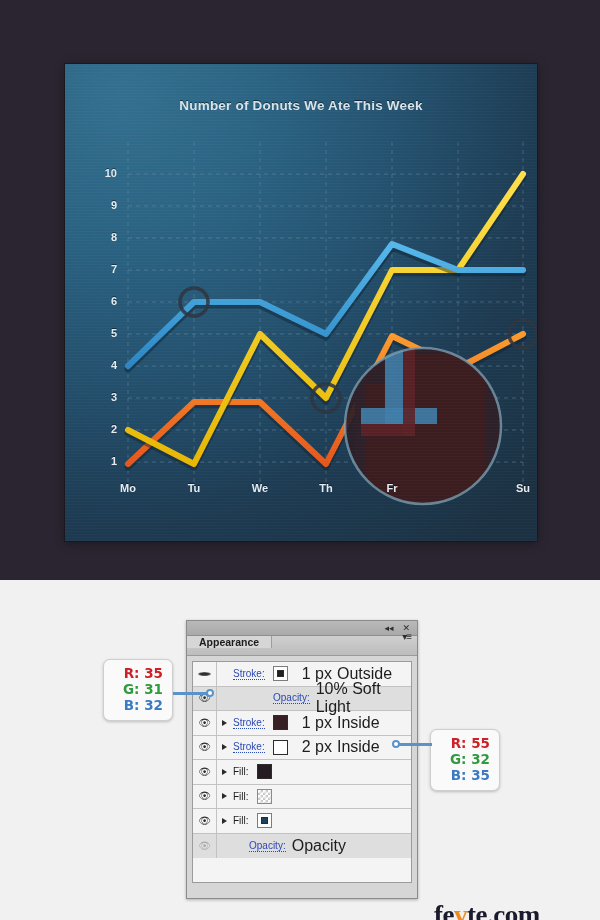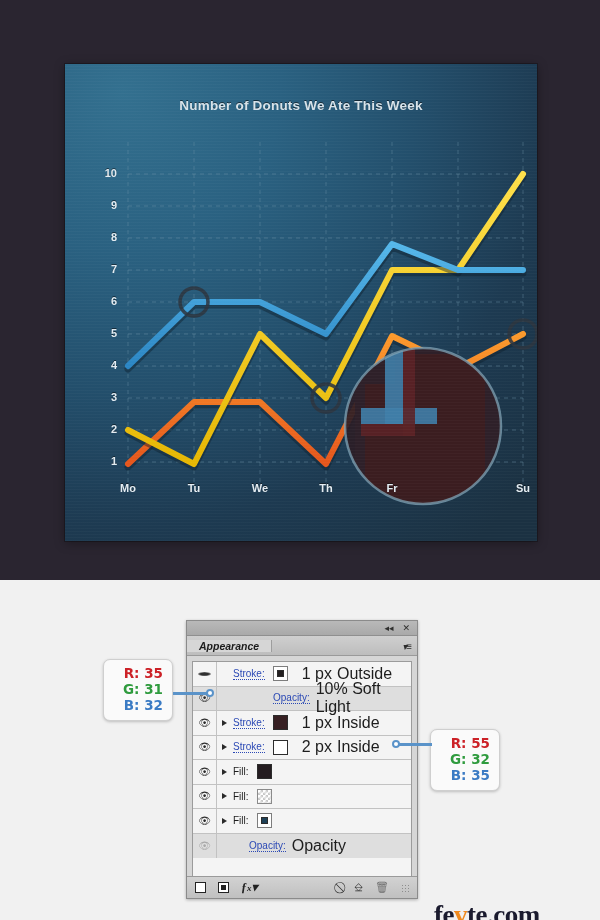--- a/index.html
+++ b/index.html
@@ -66,24 +66,23 @@
     color: #1b1b1b;
   }
   #panel-topbar {
     height: 15px; background: linear-gradient(#b9b9b9,#a9a9a9);
     border-bottom: 1px solid #8f8f8f;
     display: flex; justify-content: flex-end; align-items: center; gap: 9px;
     padding-right: 7px;
   }
   .topbar-ico { font-size: 9px; color: #30302f; line-height: 1; cursor: default; }
   #panel-tabrow {
-    height: 20px; display: flex; align-items: center;
+    height: 20px; display: flex; align-items: flex-start;
     background: linear-gradient(#cfcfcf,#bdbdbd);
     border-bottom: 1px solid #9a9a9a;
-    font-style: italic;
   }
   #panel-tab {
     padding: 0 12px; display: flex; align-items: center;
     font-size: 10.5px; font-weight: bold; color: #1c1c1c;
     background: #d6d6d6;
     border-right: 1px solid #9d9d9d;
   }
   #panel-tabfill { flex: 1; position: relative; }
   #panel-menu-ico {
     position: absolute; right: 6px; top: 50%; transform: translateY(-50%);
@@ -411,30 +410,20 @@
       <div class="row alt" style="border-bottom:none">
         <div class="eye-cell">
           <span class="eye dim">👁</span>
         </div>
         <div class="tri-cell"></div>
         <span class="lbl" style="margin-left:18px">Opacity:</span>
         <span class="meta" style="margin-left:6px">Opacity</span>
       </div>
     </div>
 
-    <div id="panel-bottombar">
-      <span class="sq-out"></span>
-      <span class="sq-in"></span>
-      <span class="fx">ƒ<i style="font-size:9px">x</i>▾</span>
-      <span class="bbi spacer"></span>
-      <span class="bbi">⃠</span>
-      <span class="bbi">⎒</span>
-      <span class="trash">🗑</span>
-      <span class="grip"></span>
-    </div>
   </div>
 
   <div class="callout" style="left:103px; top:659px; width:70px;">
     <div class="r">R: 35</div>
     <div class="g">G: 31</div>
     <div class="b">B: 32</div>
   </div>
   <div class="connector" style="left:173px; top:692px; width:36px;"></div>
   <div class="conn-dot" style="left:206px; top:689px;"></div>
 

